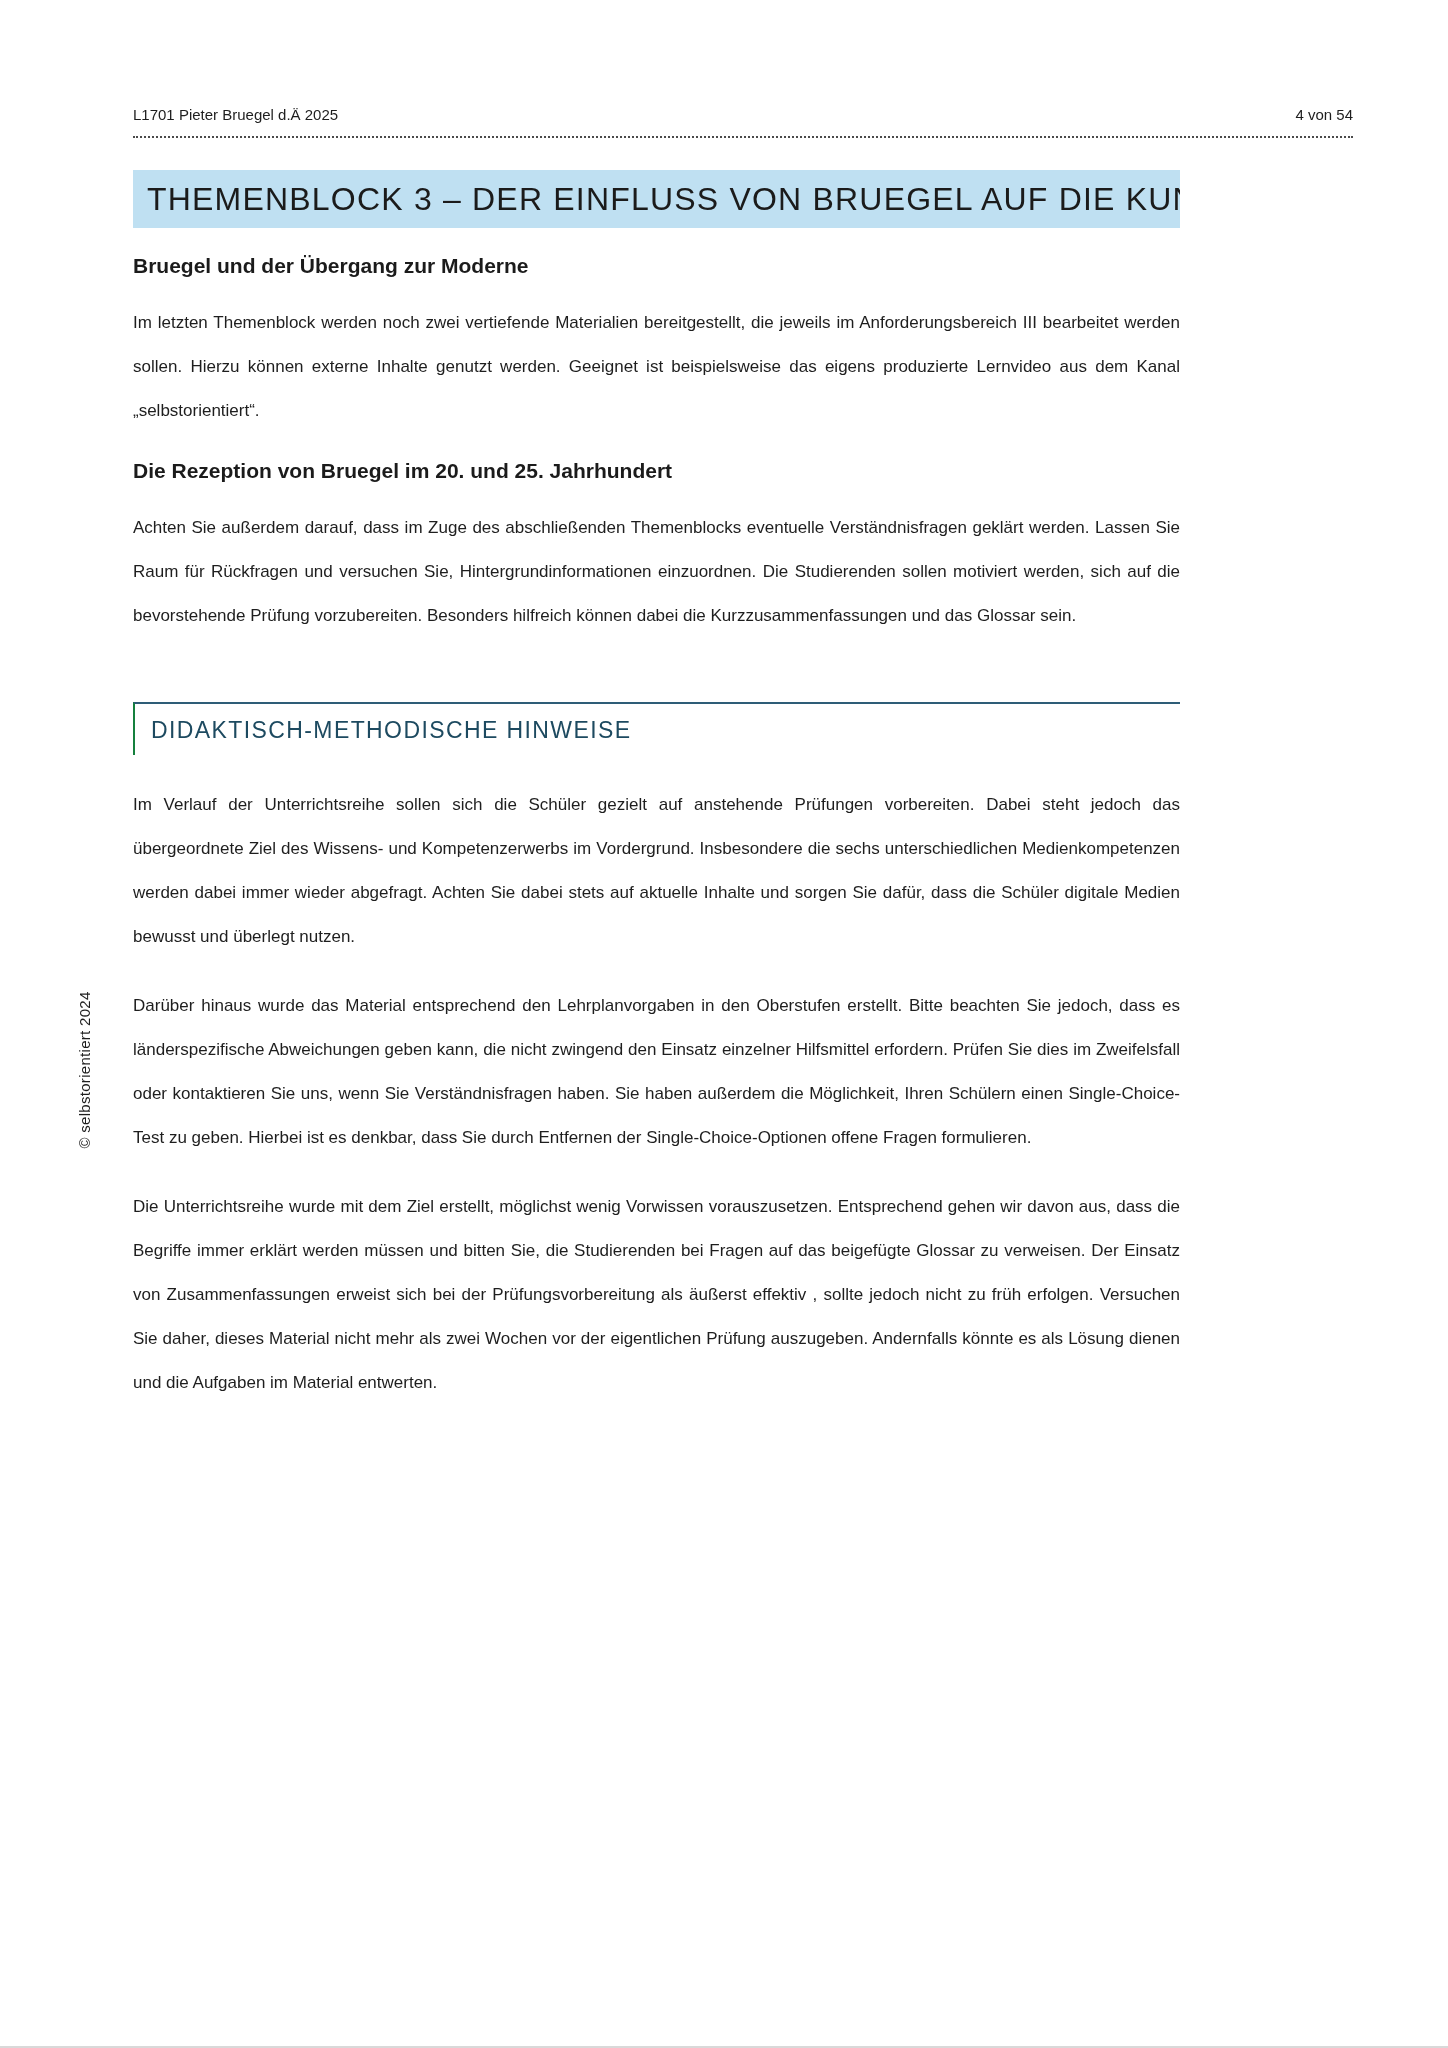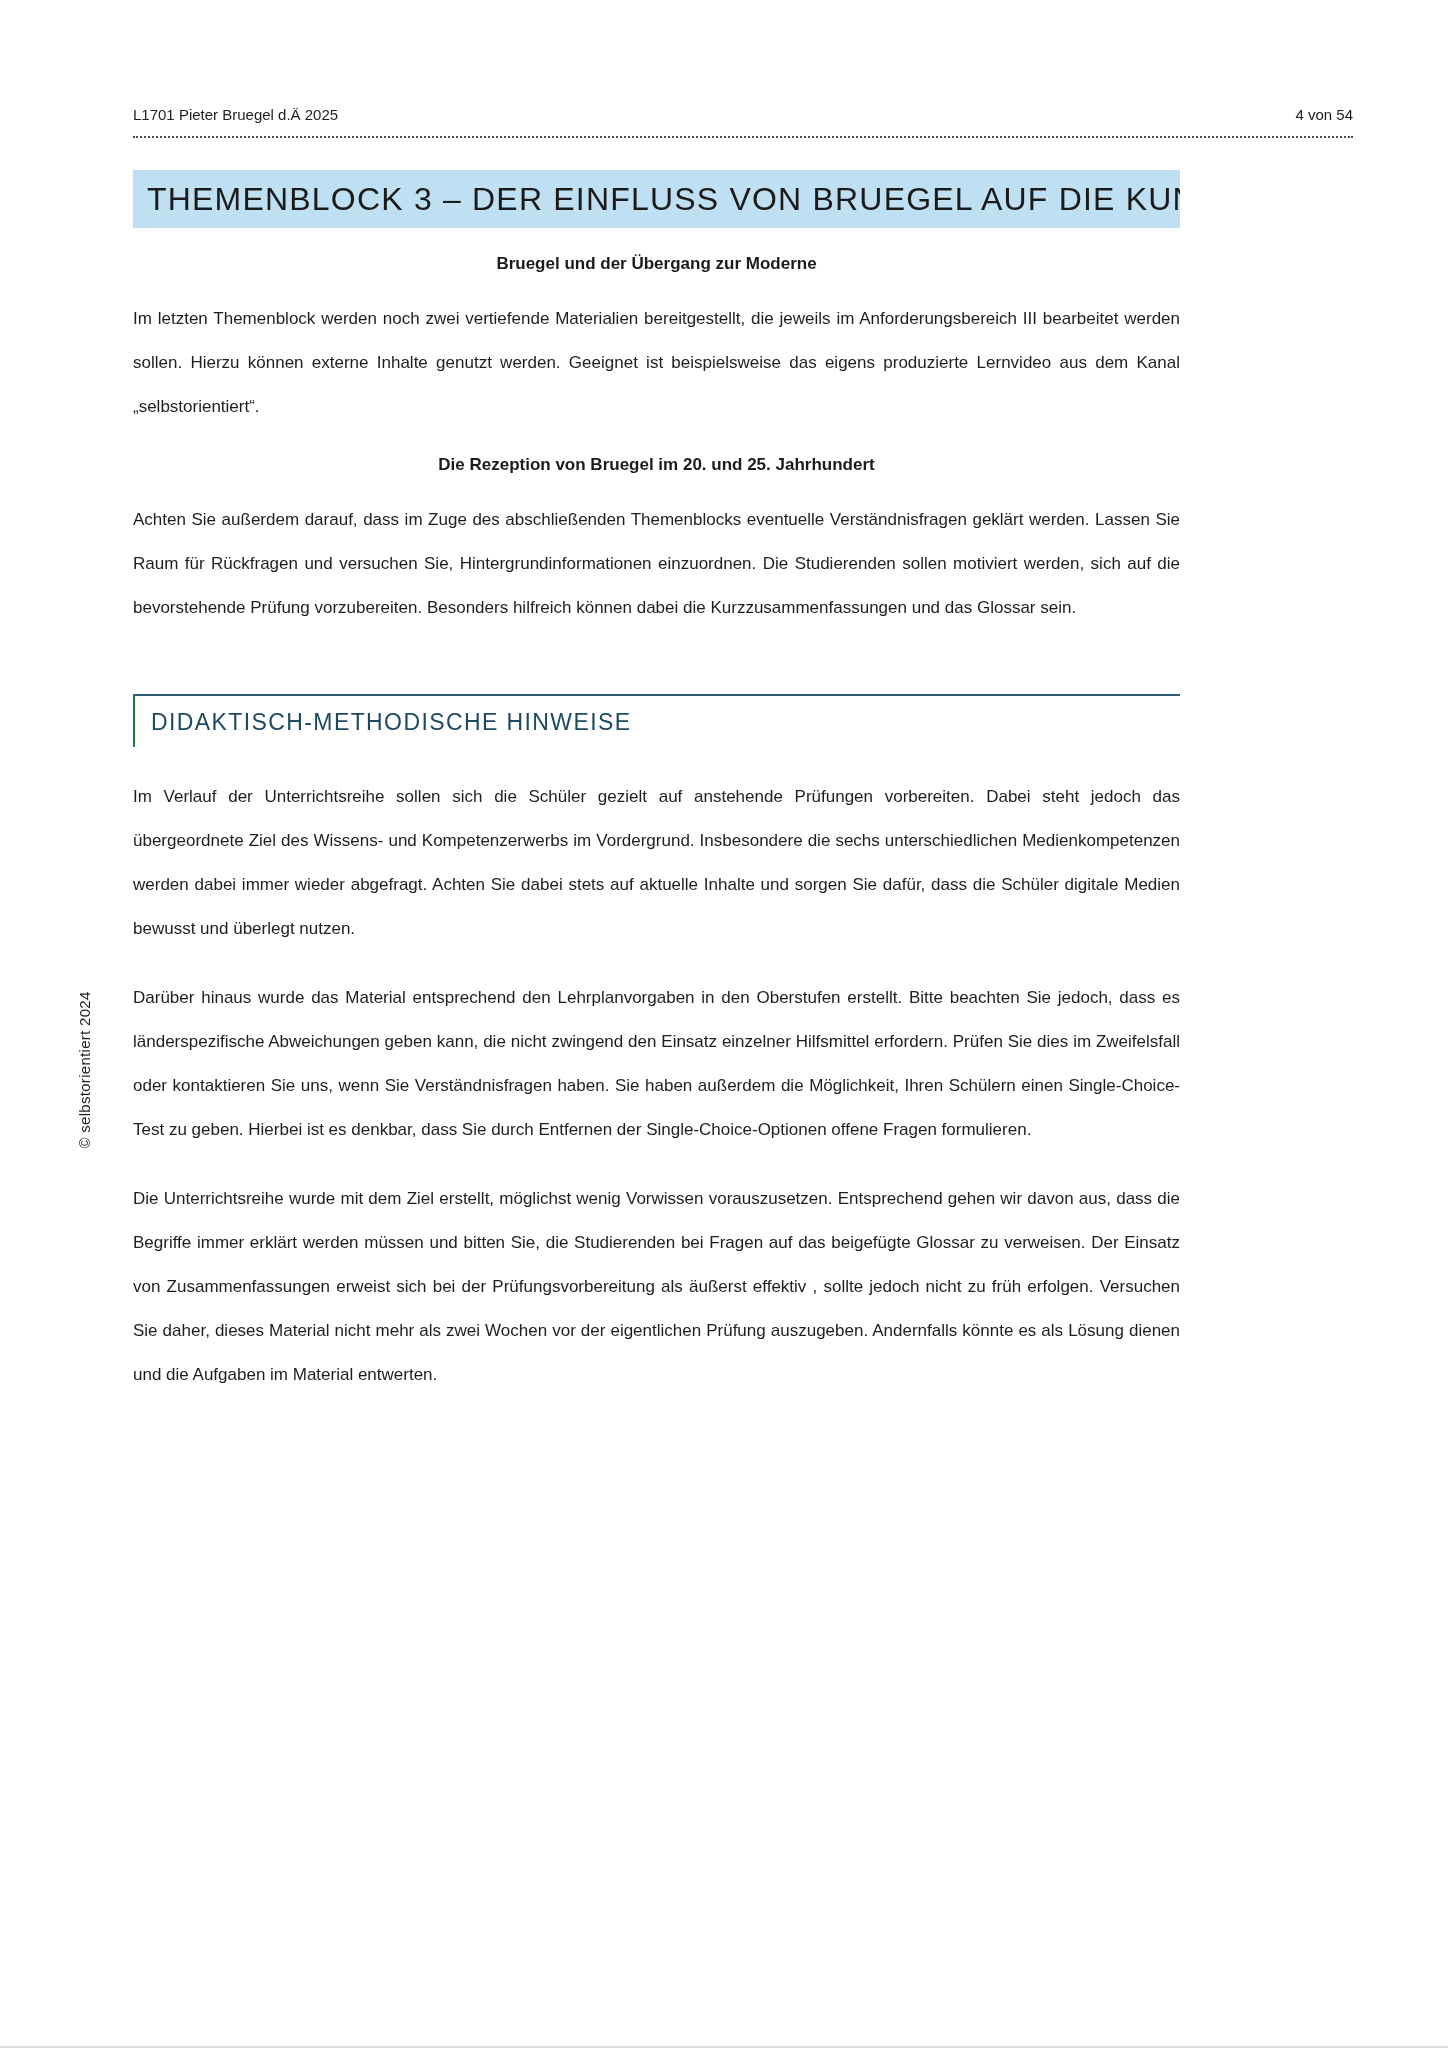--- a/index.html
+++ b/index.html
@@ -57,24 +57,23 @@
     padding-left: 14px;
     font-size: 32px;
     letter-spacing: 1.2px;
     color: #1b1b1b;
     white-space: nowrap;
     overflow: hidden;
   }
   h3.sub {
     margin-top: 26px;
     margin-bottom: 23px;
-    font-size: 17px;
+    font-size: 21px;
     font-weight: bold;
     color: #1b1b1b;
-    text-align: center;
   }
   p.body {
     font-size: 17px;
     line-height: 44px;
     text-align: justify;
     margin-bottom: 25px;
     color: #1e1e1e;
   }
   .section-head {
     margin-top: 64px;

